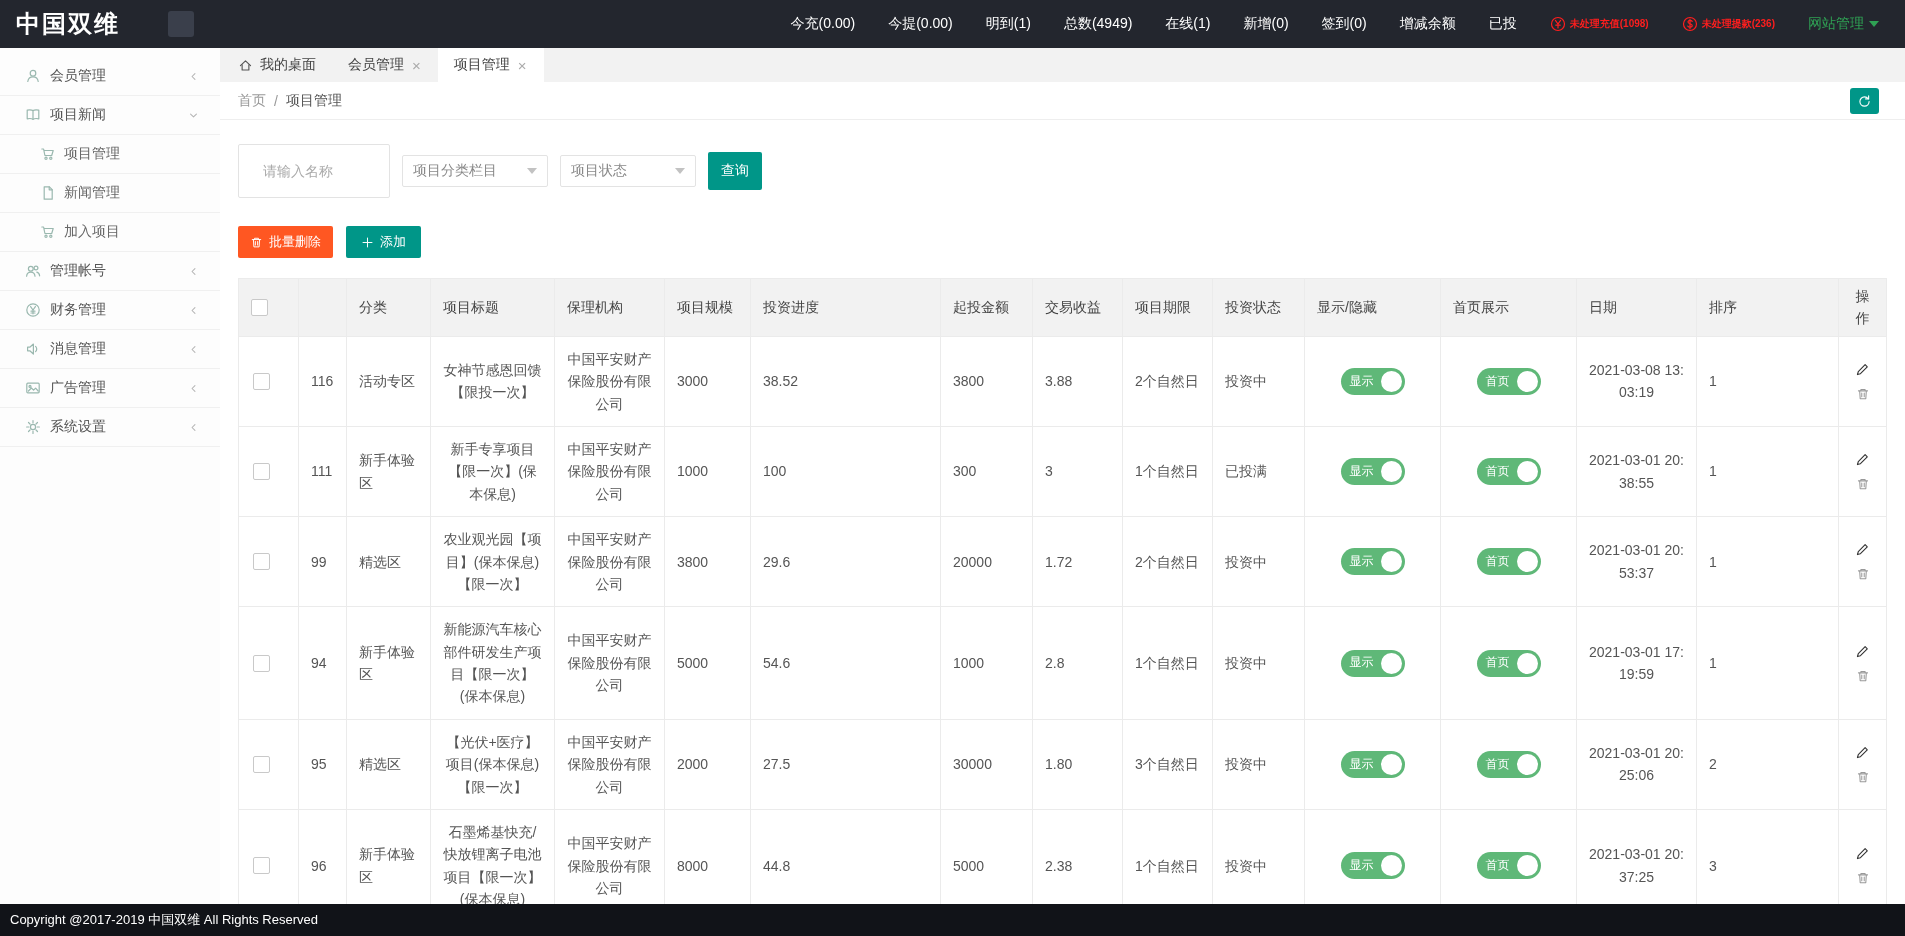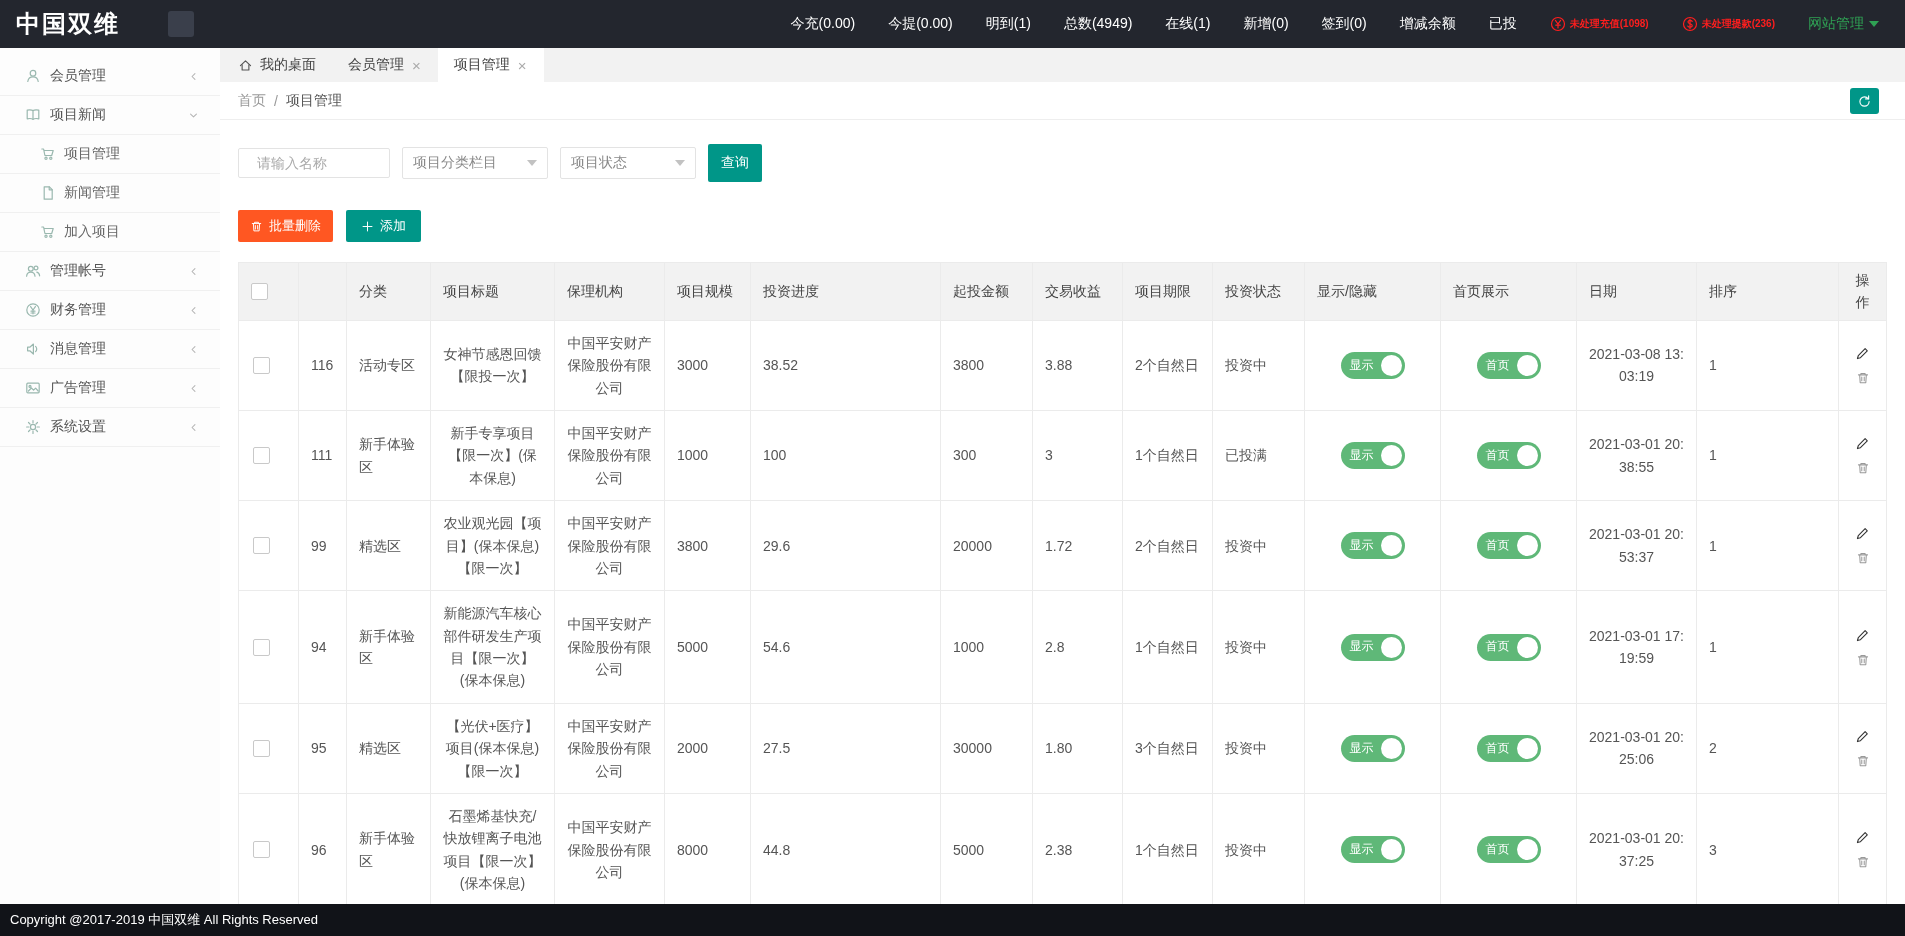--- a/index.html
+++ b/index.html
@@ -44,21 +44,21 @@
   .crumb-home { color:#999; font-size:14px; cursor:pointer; }
   .crumb-sep { color:#999; font-size:14px; margin:0 8px; }
   .crumb-cur { color:#555; font-size:14px; }
   .refresh-btn { position:absolute; right:26px; top:6px; width:29px; height:26px; background:#009688;
                  border:none; border-radius:3px; color:#fff; display:flex; align-items:center; justify-content:center; cursor:pointer; }
 
   .content { flex:1; background:#fff; padding:24px 18px 0 18px; overflow:hidden; }
 
   
   .filter-row { display:flex; align-items:center; gap:12px; }
-  .txt-input { width:152px; height:30px; border:1px solid #e3e3e3; border-radius:2px; padding:0 18px;
+  .txt-input { width:152px; height:54px; border:1px solid #e3e3e3; border-radius:2px; padding:0 24px;
                font-size:14px; color:#333; outline:none; font-family:inherit; }
   .txt-input::placeholder { color:#aaa; }
   .select { position:relative; width:146px; height:32px; border:1px solid #e3e3e3; border-radius:2px;
             display:flex; align-items:center; padding:12px 10px; font-size:14px; color:#888;
             background:#fff; cursor:pointer; }
   .select.narrow { width:136px; }
   .select .sel-caret { position:absolute; right:10px; width:0; height:0;
             border-left:5px solid transparent; border-right:5px solid transparent; border-top:6px solid #c2c2c2; }
   .btn { display:inline-flex; align-items:center; justify-content:center; gap:6px; border:none;
          border-radius:2px; color:#fff; cursor:pointer; font-family:inherit; }

